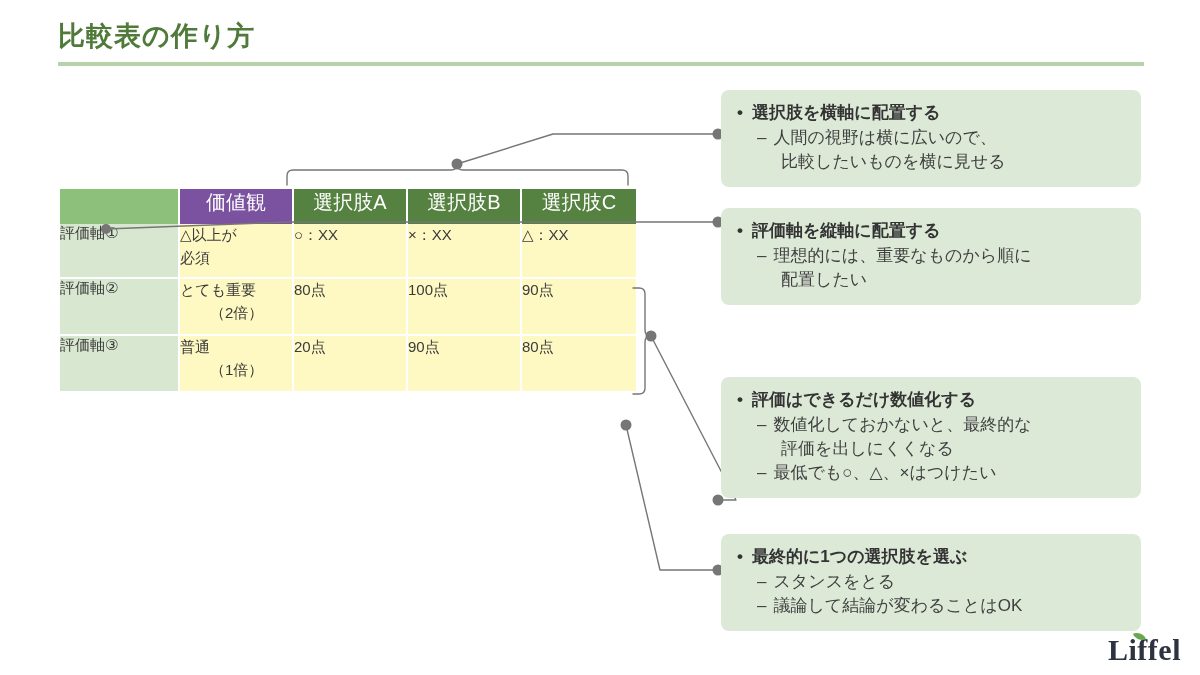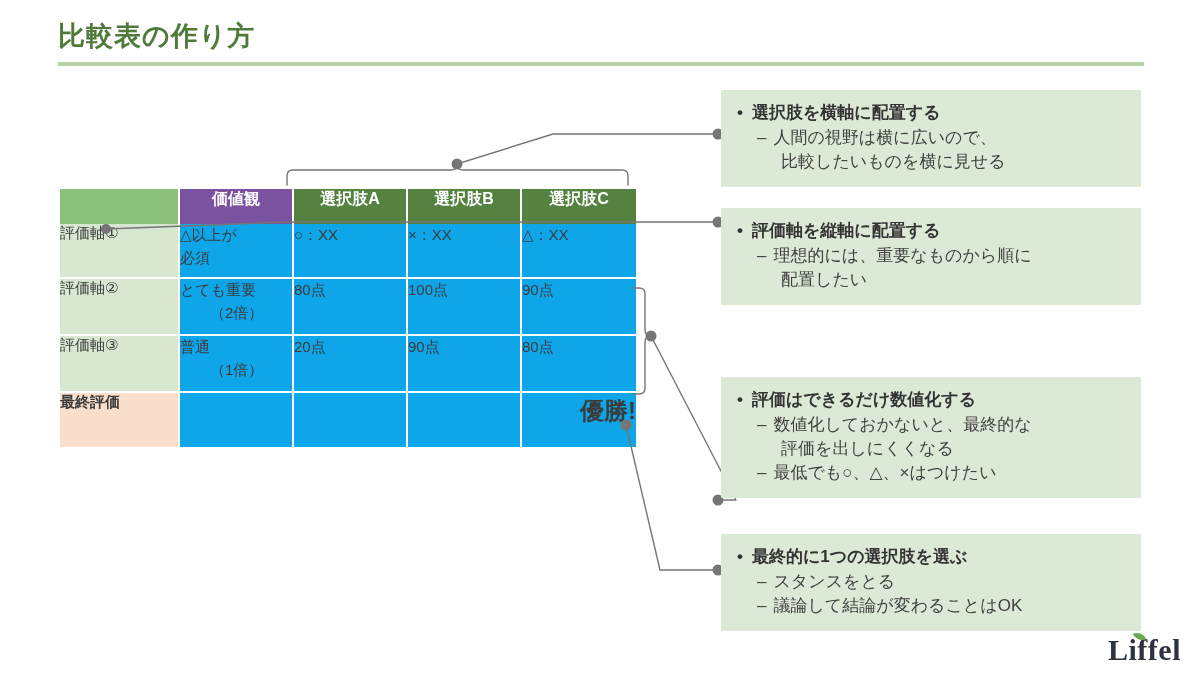--- a/index.html
+++ b/index.html
@@ -52,22 +52,22 @@
     font-size: 15px;
   }
   .table td, .table th {
     padding: 0;
     vertical-align: top;
   }
   .hdr {
     height: 35px;
     text-align: center;
     vertical-align: middle;
-    font-weight: bold;
-    font-size: 16px;
+    font-weight: normal;
+    font-size: 20px;
     color: #ffffff;
     border-right: 2px solid #ffffff;
   }
   .hdr-blank { background: #8dc07a; border-right: 2px solid #ffffff; }
   .hdr-value { background: #7b52a0; }
   .hdr-opt   { background: #558240; }
   .hdr-last  { border-right: none; }
 
   .axis-cell {
     background: #d8e8d0;
@@ -81,21 +81,21 @@
   .final-cell {
     background: #fae0cc;
     font-weight: bold;
     color: #3b3b3b;
     font-size: 15px;
     padding: 9px 0 9px 10px;
     border-right: 2px solid #ffffff;
     white-space: nowrap;
   }
   .data-cell {
-    background: #0ea5e9;
+    background: #fef9c3;
     color: #3b3b3b;
     font-size: 15px;
     padding: 9px 0 9px 10px;
     border-right: 2px solid #ffffff;
     border-bottom: 2px solid #ffffff;
     line-height: 1.5;
   }
   .data-cell.last { border-right: none; }
   .data-cell.no-b { border-bottom: none; }
   .indent2 { padding-left: 30px; display: block; }
@@ -110,21 +110,21 @@
   }
   .row-h1 { height: 54px; }
   .row-h2 { height: 57px; }
   .row-h3 { height: 57px; }
   .row-h4 { height: 55px; }
 
   
   .callout {
     position: absolute;
     background: #dde9d7;
-    border-radius: 1px;
+    border-radius: 8px;
     padding: 11px 16px 13px 16px;
     box-sizing: border-box;
   }
   .co-head {
     font-size: 17px;
     font-weight: bold;
     color: #333333;
     line-height: 1.45;
     white-space: nowrap;
   }
@@ -221,27 +221,20 @@
       <td class="axis-cell">評価軸③</td>
       <td class="data-cell">
         <span>普通</span>
         <span class="indent2">（1倍）</span>
       </td>
       <td class="data-cell">20点</td>
       <td class="data-cell">90点</td>
       <td class="data-cell last">80点</td>
     </tr>
 
-    <tr class="row-h4">
-      <td class="final-cell">最終評価</td>
-      <td class="data-cell no-b"></td>
-      <td class="data-cell no-b"></td>
-      <td class="data-cell no-b"></td>
-      <td class="data-cell no-b last win">優勝!</td>
-    </tr>
   </tbody>
     </table>
 
   <svg id="connectors" viewBox="0 0 1200 675">
     <g fill="none" stroke="#767676" stroke-width="1.4" stroke-linecap="round" stroke-linejoin="round">
 
       <path d="M287,185 L287,176 Q287,170 293,170 L451,170 Q457,170 457,164 Q457,170 463,170 L622,170 Q628,170 628,176 L628,185"></path>
 
       <path d="M457,164 L553,134 L715,134"></path>
 

